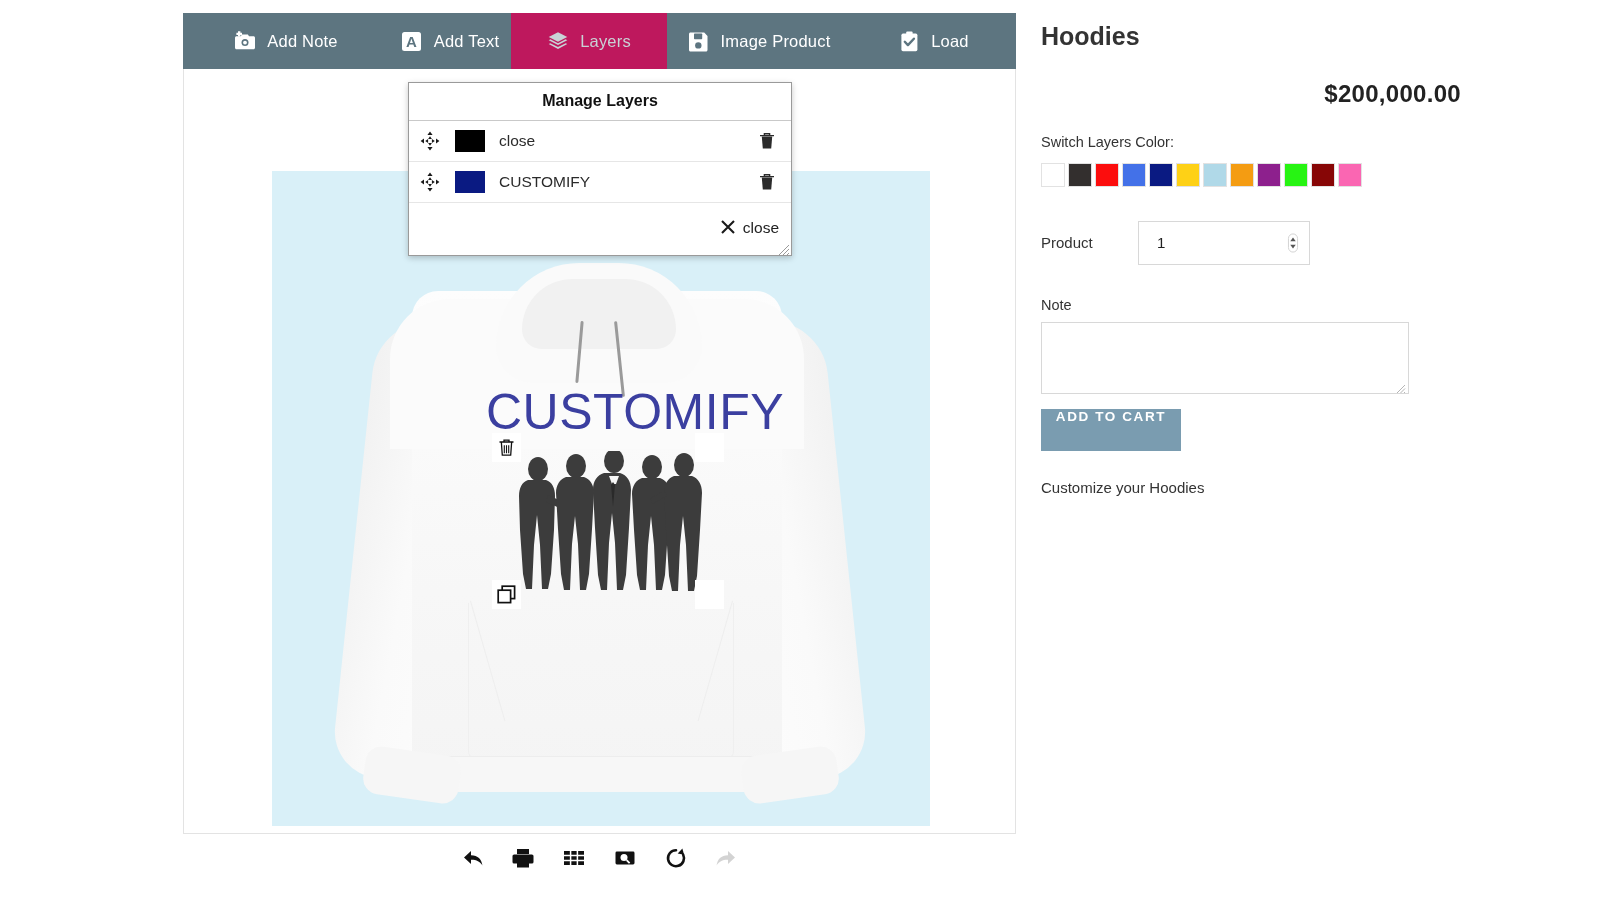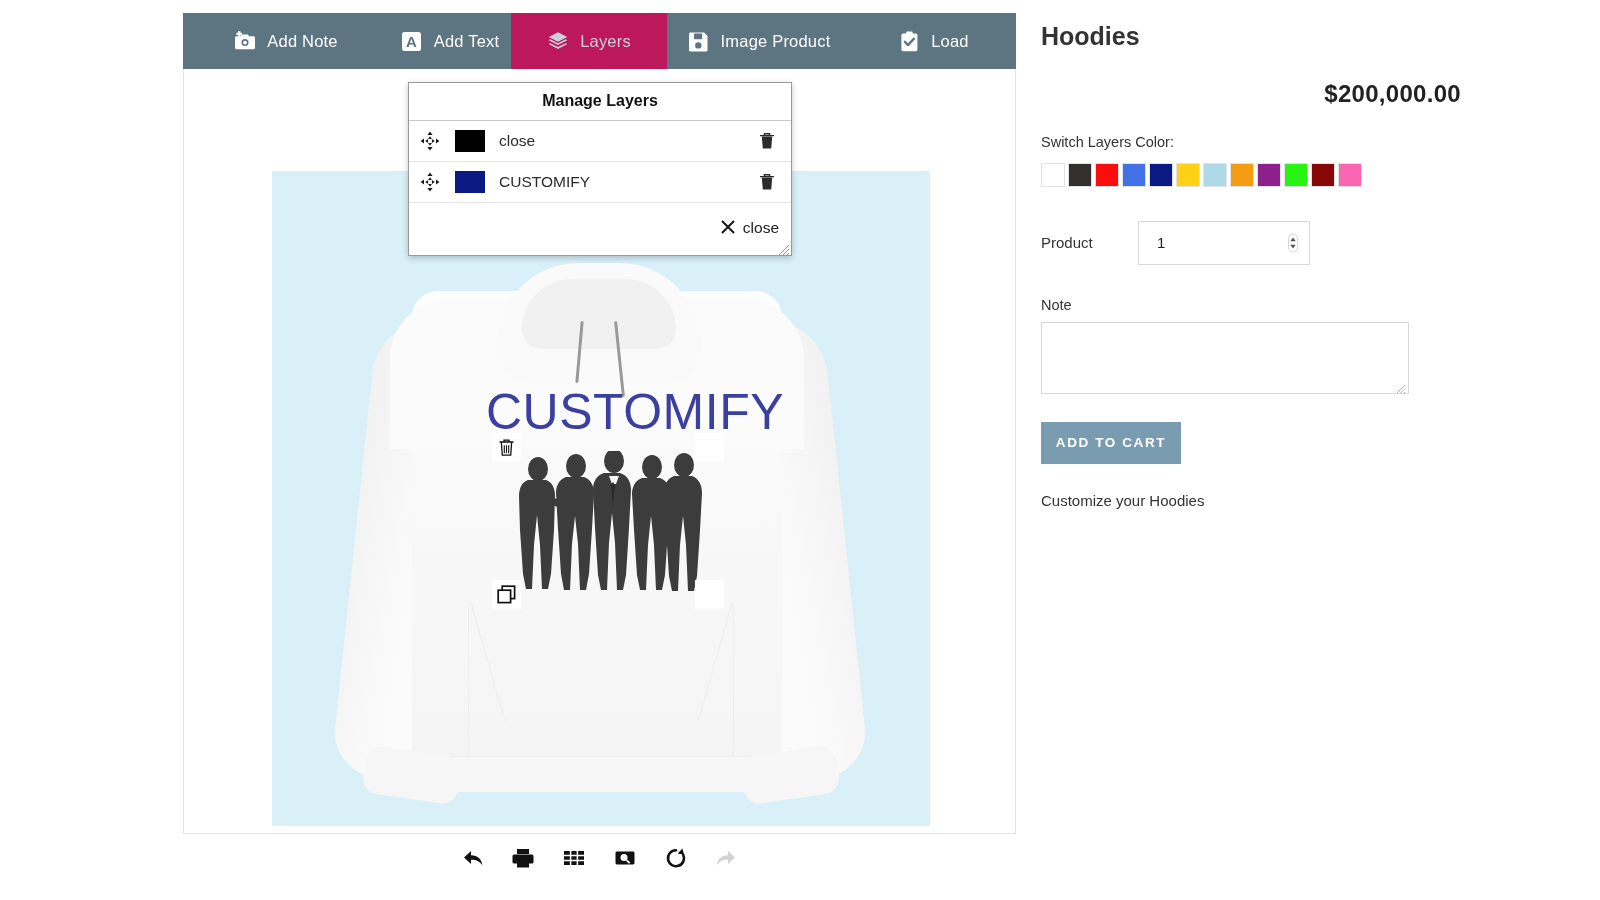--- a/index.html
+++ b/index.html
@@ -187,24 +187,24 @@
   }
   .qty-val { font-size:15px; color:#222; flex:1 1 auto;}
   .spinner { width:12px; height:20px; display:flex; flex-direction:column; align-items:center; justify-content:center; cursor:pointer;}
   .note-label { font-size:14.5px; color:#333; margin-top:32px;}
   .note-box {
     margin-top:9px; width:368px; height:72px; border:1px solid #d8d8d8; background:#fff;
     position:relative; resize:none; font-family:"Liberation Sans", sans-serif; font-size:14px; padding:6px 8px; color:#222;
   }
   .note-grip { position:absolute; right:2px; bottom:2px; width:10px; height:10px;}
   .cart-btn {
-    margin-top:28px; width:140px; height:42px;
+    margin-top:15px; width:140px; height:42px;
     background:#7a9cb0; color:#ffffff; border:none;
     font-size:13.5px; font-weight:bold; letter-spacing:1.6px;
-    display:flex; align-items:center; justify-content:center;
+    display:flex; justify-content:center;
     cursor:pointer; font-family:"Liberation Sans", sans-serif;
   }
   .customize-note { margin-top:28px; font-size:15px; color:#333;}
 </style>
 </head>
 <body>
 
 <div class="page">
 
   <div class="designer">

